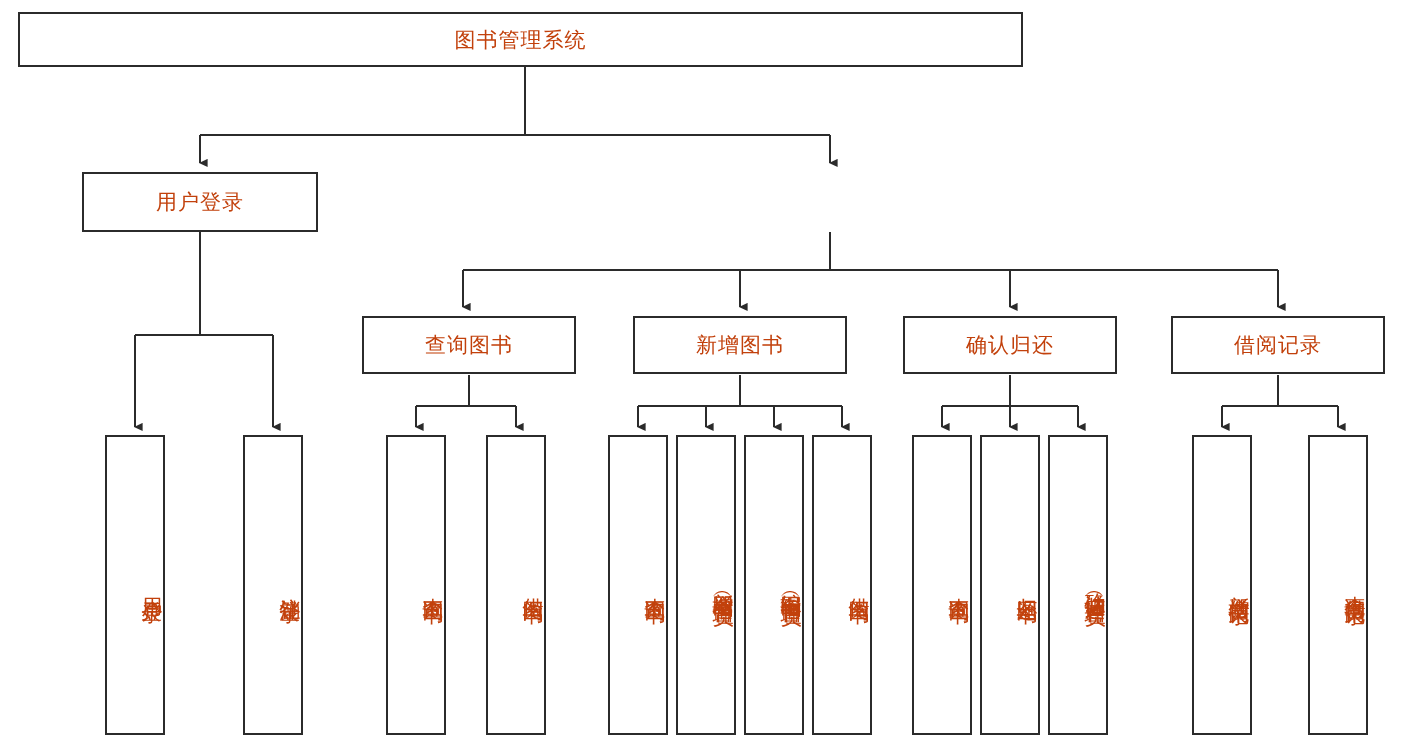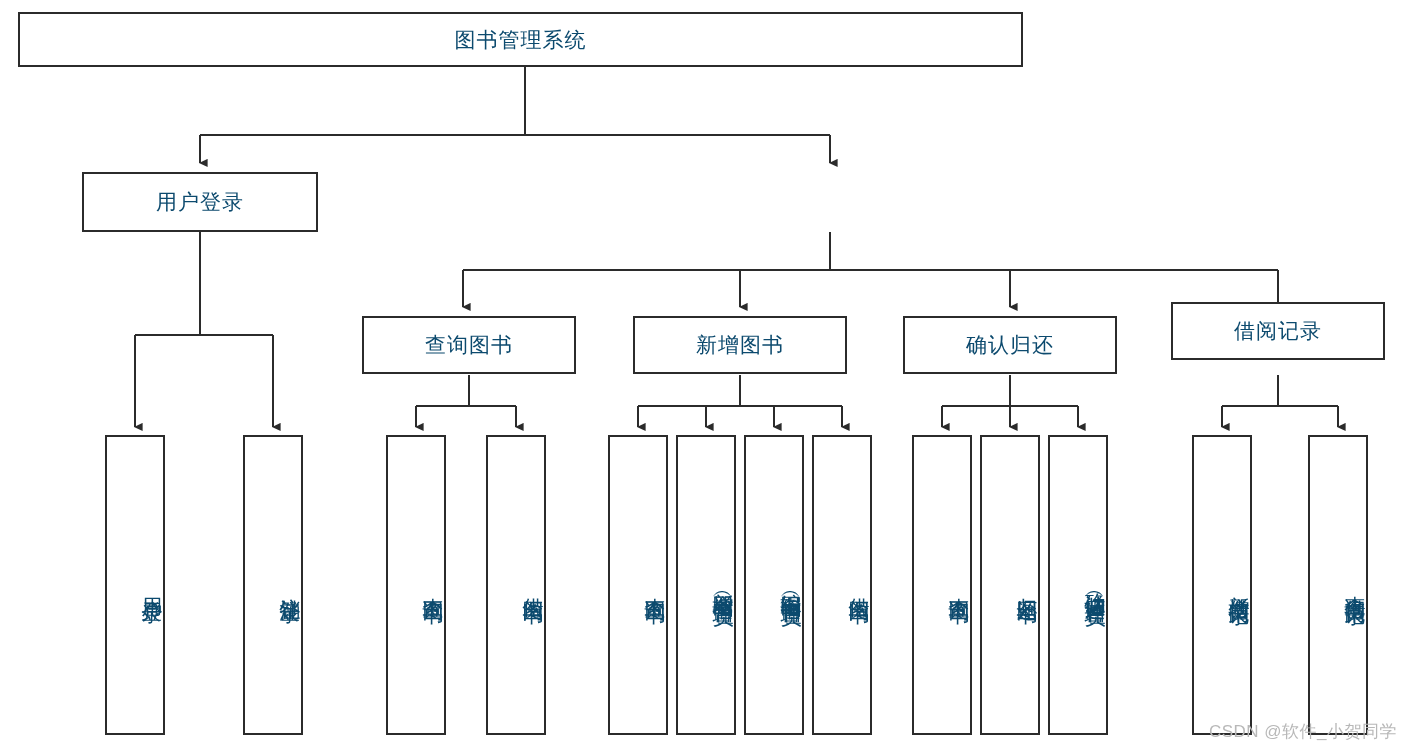--- a/index.html
+++ b/index.html
@@ -26,21 +26,21 @@
     pointer-events: none;
   }
   .node {
     position: absolute;
     box-sizing: border-box;
     border: 2px solid #2b2b2b;
     background: #ffffff;
     display: flex;
     align-items: center;
     justify-content: center;
-    color: #0c4a6e;
+    color: #c2410c;
   }
   .node.h {
     font-size: 21px;
     letter-spacing: 1px;
   }
   .node.v {
     writing-mode: vertical-rl;
     text-orientation: upright;
     font-size: 21px;
     letter-spacing: 2px;
@@ -130,21 +130,21 @@
 
   <div class="node h" style="left:362px; top:316px; width:214px; height:58px;">
     <span>查询图书</span>
   </div>
   <div class="node h" style="left:633px; top:316px; width:214px; height:58px;">
     <span>新增图书</span>
   </div>
   <div class="node h" style="left:903px; top:316px; width:214px; height:58px;">
     <span>确认归还</span>
   </div>
-  <div class="node h" style="left:1171px; top:302px; width:214px; height:58px;">
+  <div class="node h" style="left:1171px; top:316px; width:214px; height:58px;">
     <span>借阅记录</span>
   </div>
 
   <div class="node v" style="left:105px; top:435px; width:60px; height:300px;">
     <span class="vlabel">用户登录</span>
   </div>
   <div class="node v" style="left:243px; top:435px; width:60px; height:300px;">
     <span class="vlabel">注销登录</span>
   </div>
 
@@ -178,15 +178,14 @@
     <span class="vlabel">确认归还（管理员）</span>
   </div>
 
   <div class="node v" style="left:1192px; top:435px; width:60px; height:300px;">
     <span class="vlabel">新增借阅记录</span>
   </div>
   <div class="node v" style="left:1308px; top:435px; width:60px; height:300px;">
     <span class="vlabel">查询借阅记录</span>
   </div>
 
-  <div class="watermark">CSDN @软件_小贺同学</div>
 
 </div>
 
 </body></html>

